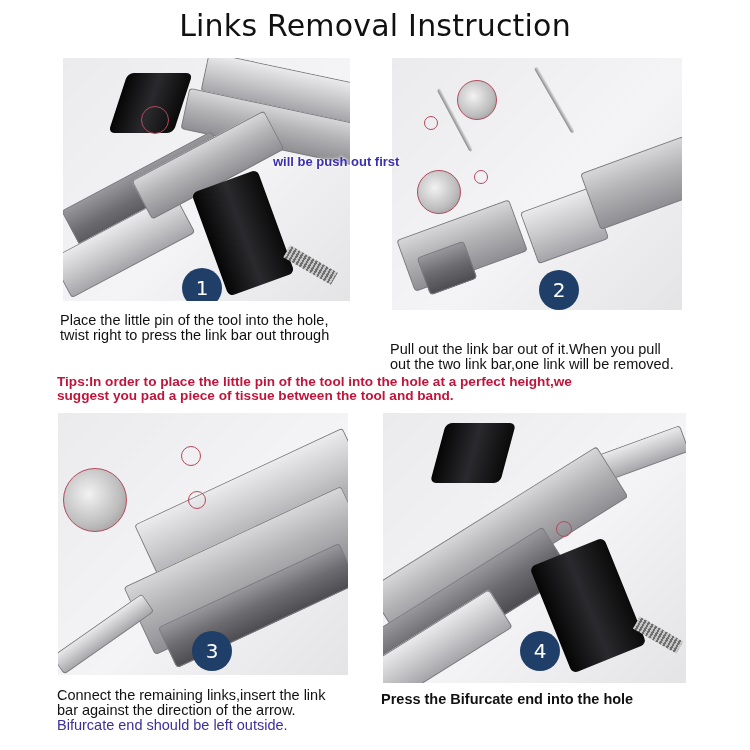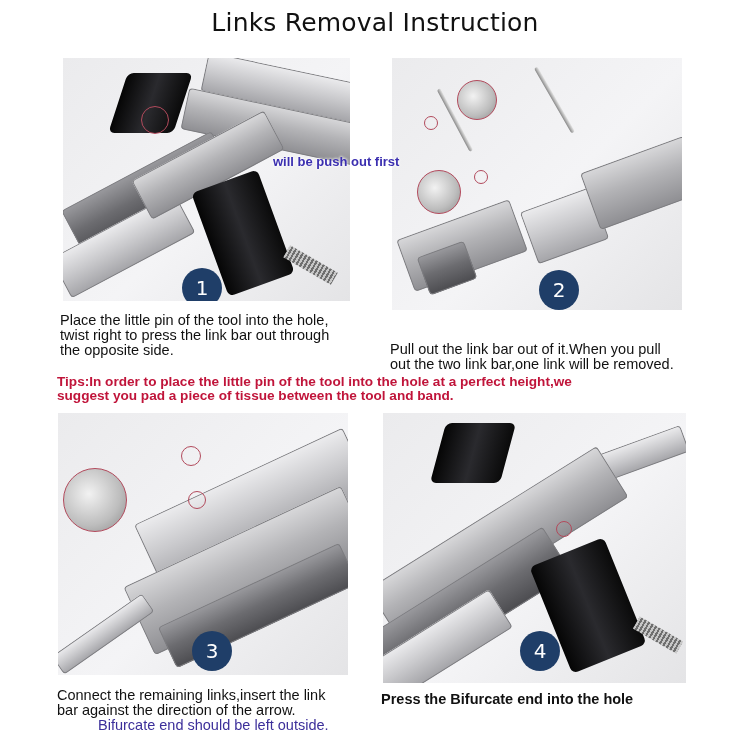--- a/index.html
+++ b/index.html
@@ -1,22 +1,22 @@
 <!DOCTYPE html>
 <html><head>
 <meta charset="utf-8">
 <style>
   html, body { margin: 0; padding: 0; background: #ffffff; }
   body { width: 750px; height: 750px; position: relative; overflow: hidden; font-family: "Liberation Sans", sans-serif; }
-  .title { position: absolute; left: 0; top: 8px; width: 750px; text-align: center; font-family: "DejaVu Sans", sans-serif; font-size: 25px; color: #111; letter-spacing: 0.2px; }
+  .title { position: absolute; left: 0; top: 8px; width: 750px; text-align: center; font-family: "DejaVu Sans", sans-serif; font-size: 30px; color: #111; letter-spacing: 0.2px; }
   .panel { position: absolute; overflow: hidden; background: linear-gradient(135deg, #ebebed 0%, #f4f4f6 55%, #e4e4e6 100%); }
   .badge { position: absolute; width: 40px; height: 40px; border-radius: 50%; background: #1f3e68; color: #fff; font-family: "DejaVu Sans", sans-serif; font-size: 20px; line-height: 40px; text-align: center; }
   .caption { position: absolute; font-size: 14.5px; line-height: 15px; color: #111; }
   .caption.bold { font-weight: bold; font-size: 14.5px; }
-  .blue { color: #3c2f9a; margin-left: 41px; }
+  .blue { color: #3c2f9a; }
   .tips { position: absolute; left: 57px; top: 375px; width: 660px; color: #c0143a; font-weight: bold; font-size: 13.6px; line-height: 14px; }
   .note { position: absolute; left: 273px; top: 155px; color: #3b2fb0; font-weight: bold; font-size: 13px; line-height: 14px; white-space: nowrap; z-index: 5; text-shadow: 0 0 3px #fff, 0 0 3px #fff; }
   
   .link { position: absolute; border-radius: 4px; background: linear-gradient(180deg, #d8d8da 0%, #b3b3b6 45%, #8e8e92 100%); box-shadow: inset 0 0 0 1px #7d7d80; }
   .link.light { background: linear-gradient(180deg, #ececee 0%, #c9c9cc 50%, #a4a4a8 100%); }
   .link.dark { background: linear-gradient(180deg, #9a9a9e 0%, #6c6c70 50%, #4c4c50 100%); }
   .tool { position: absolute; background: linear-gradient(90deg, #050505 0%, #2a2a2e 50%, #0a0a0a 100%); border-radius: 6px; }
   .screw { position: absolute; background: repeating-linear-gradient(90deg, #c6c6c6 0 2px, #6f6f6f 2px 4px); }
   .pin { position: absolute; height: 4px; border-radius: 2px; background: linear-gradient(180deg, #e8e8e8, #888); }
   .circle { position: absolute; border: 1.5px solid #b24a5c; border-radius: 50%; background: radial-gradient(circle at 40% 40%, #f2f2f2, #bdbdbd 60%, #8a8a8a); }
@@ -38,21 +38,20 @@
   <div class="screw" style="left:220px; top:200px; width:55px; height:14px; transform:rotate(30deg);"></div>
   <div class="ring" style="left:78px; top:48px; width:26px; height:26px;"></div>
   <div class="badge" style="left:119px; top:210px;">1</div>
 </div>
 <div class="note">
   <div>will be push out first</div>
 </div>
 <div class="caption" style="left:60px; top:313px; width:305px;">
   <div>Place the little pin of the tool into the hole,</div>
   <div>twist right to press the link bar out through</div>
-  <div>the opposite side.</div>
 </div>
 
 <div class="panel" style="left:392px; top:58px; width:290px; height:252px;">
   <div class="pin" style="left:28px; top:60px; width:70px; transform:rotate(62deg);"></div>
   <div class="pin" style="left:125px; top:40px; width:75px; transform:rotate(60deg);"></div>
   <div class="circle" style="left:65px; top:22px; width:38px; height:38px;"></div>
   <div class="circle" style="left:25px; top:112px; width:42px; height:42px;"></div>
   <div class="ring" style="left:32px; top:58px; width:12px; height:12px;"></div>
   <div class="ring" style="left:82px; top:112px; width:12px; height:12px;"></div>
   <div class="link" style="left:10px; top:160px; width:120px; height:55px; transform:rotate(-20deg);"></div>

